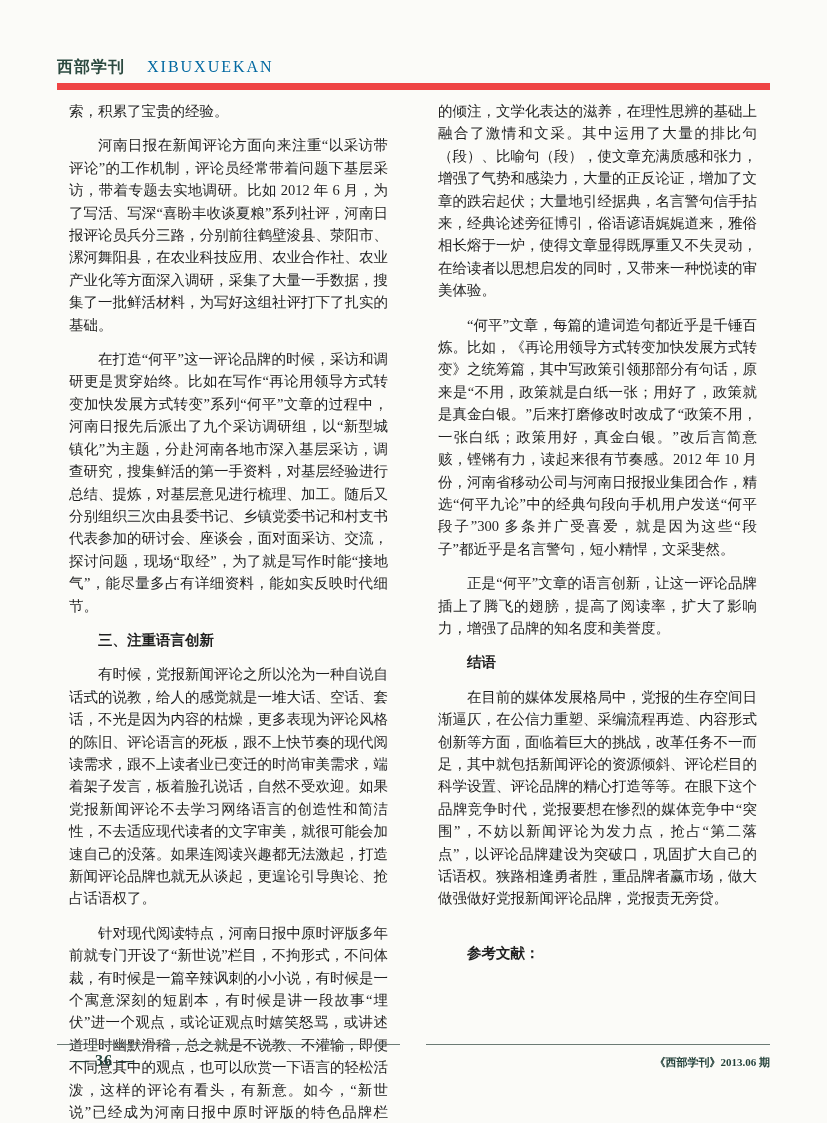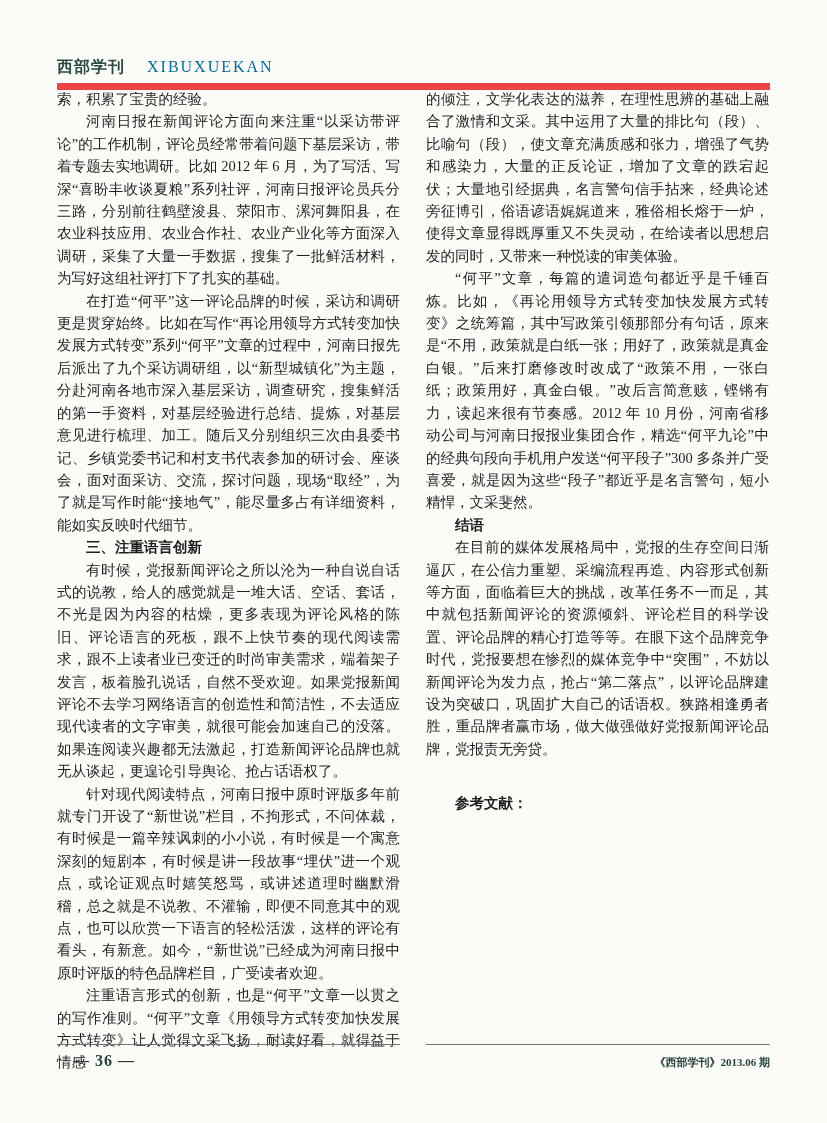--- a/index.html
+++ b/index.html
@@ -32,21 +32,21 @@
   
   .columns {
     position: absolute; left: 57px; right: 57px; top: 88px;
     display: flex; gap: 26px;
   }
   .col {
     width: 343px;
     font-size: 14.5px; line-height: 22.4px;
     text-align: justify; text-justify: inter-ideograph;
   }
-  .col p { margin: 0; text-indent: 2em; }
+  .col p { margin: 12px; text-indent: 2em; }
   .col p.cont { text-indent: 0; }
   .col p.sec {
     font-family: "Liberation Sans", "DejaVu Sans", sans-serif;
     font-weight: 700;
   }
   .refhead {
     font-family: "Liberation Sans", "DejaVu Sans", sans-serif;
     font-weight: 700;
     margin-top: 32px !important;
     text-indent: 2em;
@@ -107,20 +107,21 @@
       <p>在打造“何平”这一评论品牌的时候，采访和调研更是贯穿始终。比如在写作“再论用领导方式转变加快发展方式转变”系列“何平”文章的过程中，河南日报先后派出了九个采访调研组，以“新型城镇化”为主题，分赴河南各地市深入基层采访，调查研究，搜集鲜活的第一手资料，对基层经验进行总结、提炼，对基层意见进行梳理、加工。随后又分别组织三次由县委书记、乡镇党委书记和村支书代表参加的研讨会、座谈会，面对面采访、交流，探讨问题，现场“取经”，为了就是写作时能“接地气”，能尽量多占有详细资料，能如实反映时代细节。</p>
       <p class="sec">三、注重语言创新</p>
       <p>有时候，党报新闻评论之所以沦为一种自说自话式的说教，给人的感觉就是一堆大话、空话、套话，不光是因为内容的枯燥，更多表现为评论风格的陈旧、评论语言的死板，跟不上快节奏的现代阅读需求，跟不上读者业已变迁的时尚审美需求，端着架子发言，板着脸孔说话，自然不受欢迎。如果党报新闻评论不去学习网络语言的创造性和简洁性，不去适应现代读者的文字审美，就很可能会加速自己的没落。如果连阅读兴趣都无法激起，打造新闻评论品牌也就无从谈起，更遑论引导舆论、抢占话语权了。</p>
       <p>针对现代阅读特点，河南日报中原时评版多年前就专门开设了“新世说”栏目，不拘形式，不问体裁，有时候是一篇辛辣讽刺的小小说，有时候是一个寓意深刻的短剧本，有时候是讲一段故事“埋伏”进一个观点，或论证观点时嬉笑怒骂，或讲述道理时幽默滑稽，总之就是不说教、不灌输，即便不同意其中的观点，也可以欣赏一下语言的轻松活泼，这样的评论有看头，有新意。如今，“新世说”已经成为河南日报中原时评版的特色品牌栏目，广受读者欢迎。</p>
       <p>注重语言形式的创新，也是“何平”文章一以贯之的写作准则。“何平”文章《用领导方式转变加快发展方式转变》让人觉得文采飞扬，耐读好看，就得益于情感</p>
     </div>
 
     <div class="col">
       <p class="cont">的倾注，文学化表达的滋养，在理性思辨的基础上融合了激情和文采。其中运用了大量的排比句（段）、比喻句（段），使文章充满质感和张力，增强了气势和感染力，大量的正反论证，增加了文章的跌宕起伏；大量地引经据典，名言警句信手拈来，经典论述旁征博引，俗语谚语娓娓道来，雅俗相长熔于一炉，使得文章显得既厚重又不失灵动，在给读者以思想启发的同时，又带来一种悦读的审美体验。</p>
       <p>“何平”文章，每篇的遣词造句都近乎是千锤百炼。比如，《再论用领导方式转变加快发展方式转变》之统筹篇，其中写政策引领那部分有句话，原来是“不用，政策就是白纸一张；用好了，政策就是真金白银。”后来打磨修改时改成了“政策不用，一张白纸；政策用好，真金白银。”改后言简意赅，铿锵有力，读起来很有节奏感。2012 年 10 月份，河南省移动公司与河南日报报业集团合作，精选“何平九论”中的经典句段向手机用户发送“何平段子”300 多条并广受喜爱，就是因为这些“段子”都近乎是名言警句，短小精悍，文采斐然。</p>
+      <p>正是“何平”文章的语言创新，让这一评论品牌插上了腾飞的翅膀，提高了阅读率，扩大了影响力，增强了品牌的知名度和美誉度。</p>
       <p class="sec">结语</p>
       <p>在目前的媒体发展格局中，党报的生存空间日渐逼仄，在公信力重塑、采编流程再造、内容形式创新等方面，面临着巨大的挑战，改革任务不一而足，其中就包括新闻评论的资源倾斜、评论栏目的科学设置、评论品牌的精心打造等等。在眼下这个品牌竞争时代，党报要想在惨烈的媒体竞争中“突围”，不妨以新闻评论为发力点，抢占“第二落点”，以评论品牌建设为突破口，巩固扩大自己的话语权。狭路相逢勇者胜，重品牌者赢市场，做大做强做好党报新闻评论品牌，党报责无旁贷。</p>
       <p class="refhead">参考文献：</p>
     </div>
 
   </div>
 
   <footer>
     <div class="foot-left">
       <span class="pageno">— 36 —</span>

